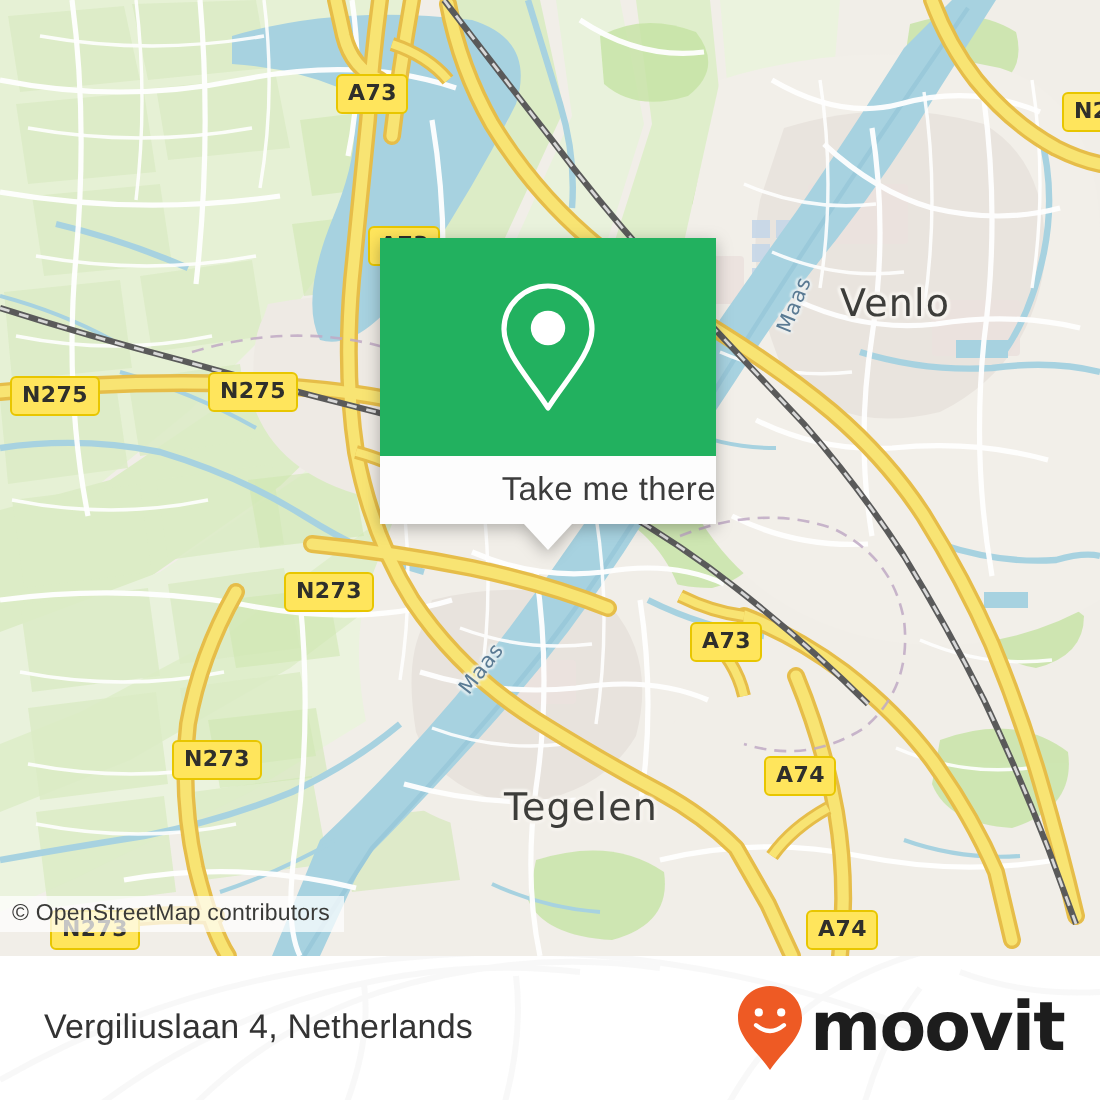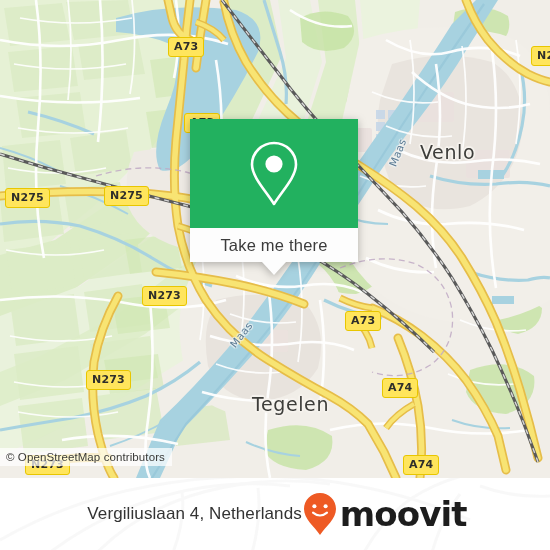--- a/index.html
+++ b/index.html
@@ -66,21 +66,21 @@
   #callout{
     position:absolute;left:190px;top:119px;width:168px;
     filter:drop-shadow(0 2px 4px rgba(0,0,0,.28));
   }
   #callout-top{
     height:109px;background:#22b15f;
     display:flex;align-items:center;justify-content:center;
   }
   #callout-bottom{
     height:34px;background:#fdfdfd;
-    display:flex;align-items:center;justify-content:center;
+    display:flex;align-items:center;justify-content:flex-end;
     position:relative;
   }
   #callout-label{
     font-size:16.5px;color:#3c3c3c;letter-spacing:.2px;
     font-family:"Liberation Sans","DejaVu Sans",sans-serif;
   }
   #callout-tail{
     position:absolute;left:50%;top:100%;transform:translateX(-50%);
     width:0;height:0;
     border-left:12px solid transparent;
@@ -92,21 +92,21 @@
   #footer{
     position:absolute;left:0;top:478px;width:550px;height:72px;
     background:#ffffff;overflow:hidden;
   }
   #footer-watermark{
     position:absolute;left:0;top:-478px;width:550px;height:550px;
     opacity:.055;pointer-events:none;
   }
   #footer-inner{
     position:relative;width:100%;height:100%;
-    display:flex;align-items:center;justify-content:center;
+    display:flex;align-items:center;justify-content:space-between;
     padding:0 18px 0 22px;box-sizing:border-box;
   }
   #address{
     font-size:17px;color:#333333;letter-spacing:.1px;
     font-family:"Liberation Sans","DejaVu Sans",sans-serif;
   }
   #brand{display:flex;align-items:center;gap:2px;}
   #brand-word{
     font-size:34px;font-weight:bold;color:#1d1d1d;letter-spacing:-.9px;
     font-family:"DejaVu Sans","Liberation Sans",sans-serif;

